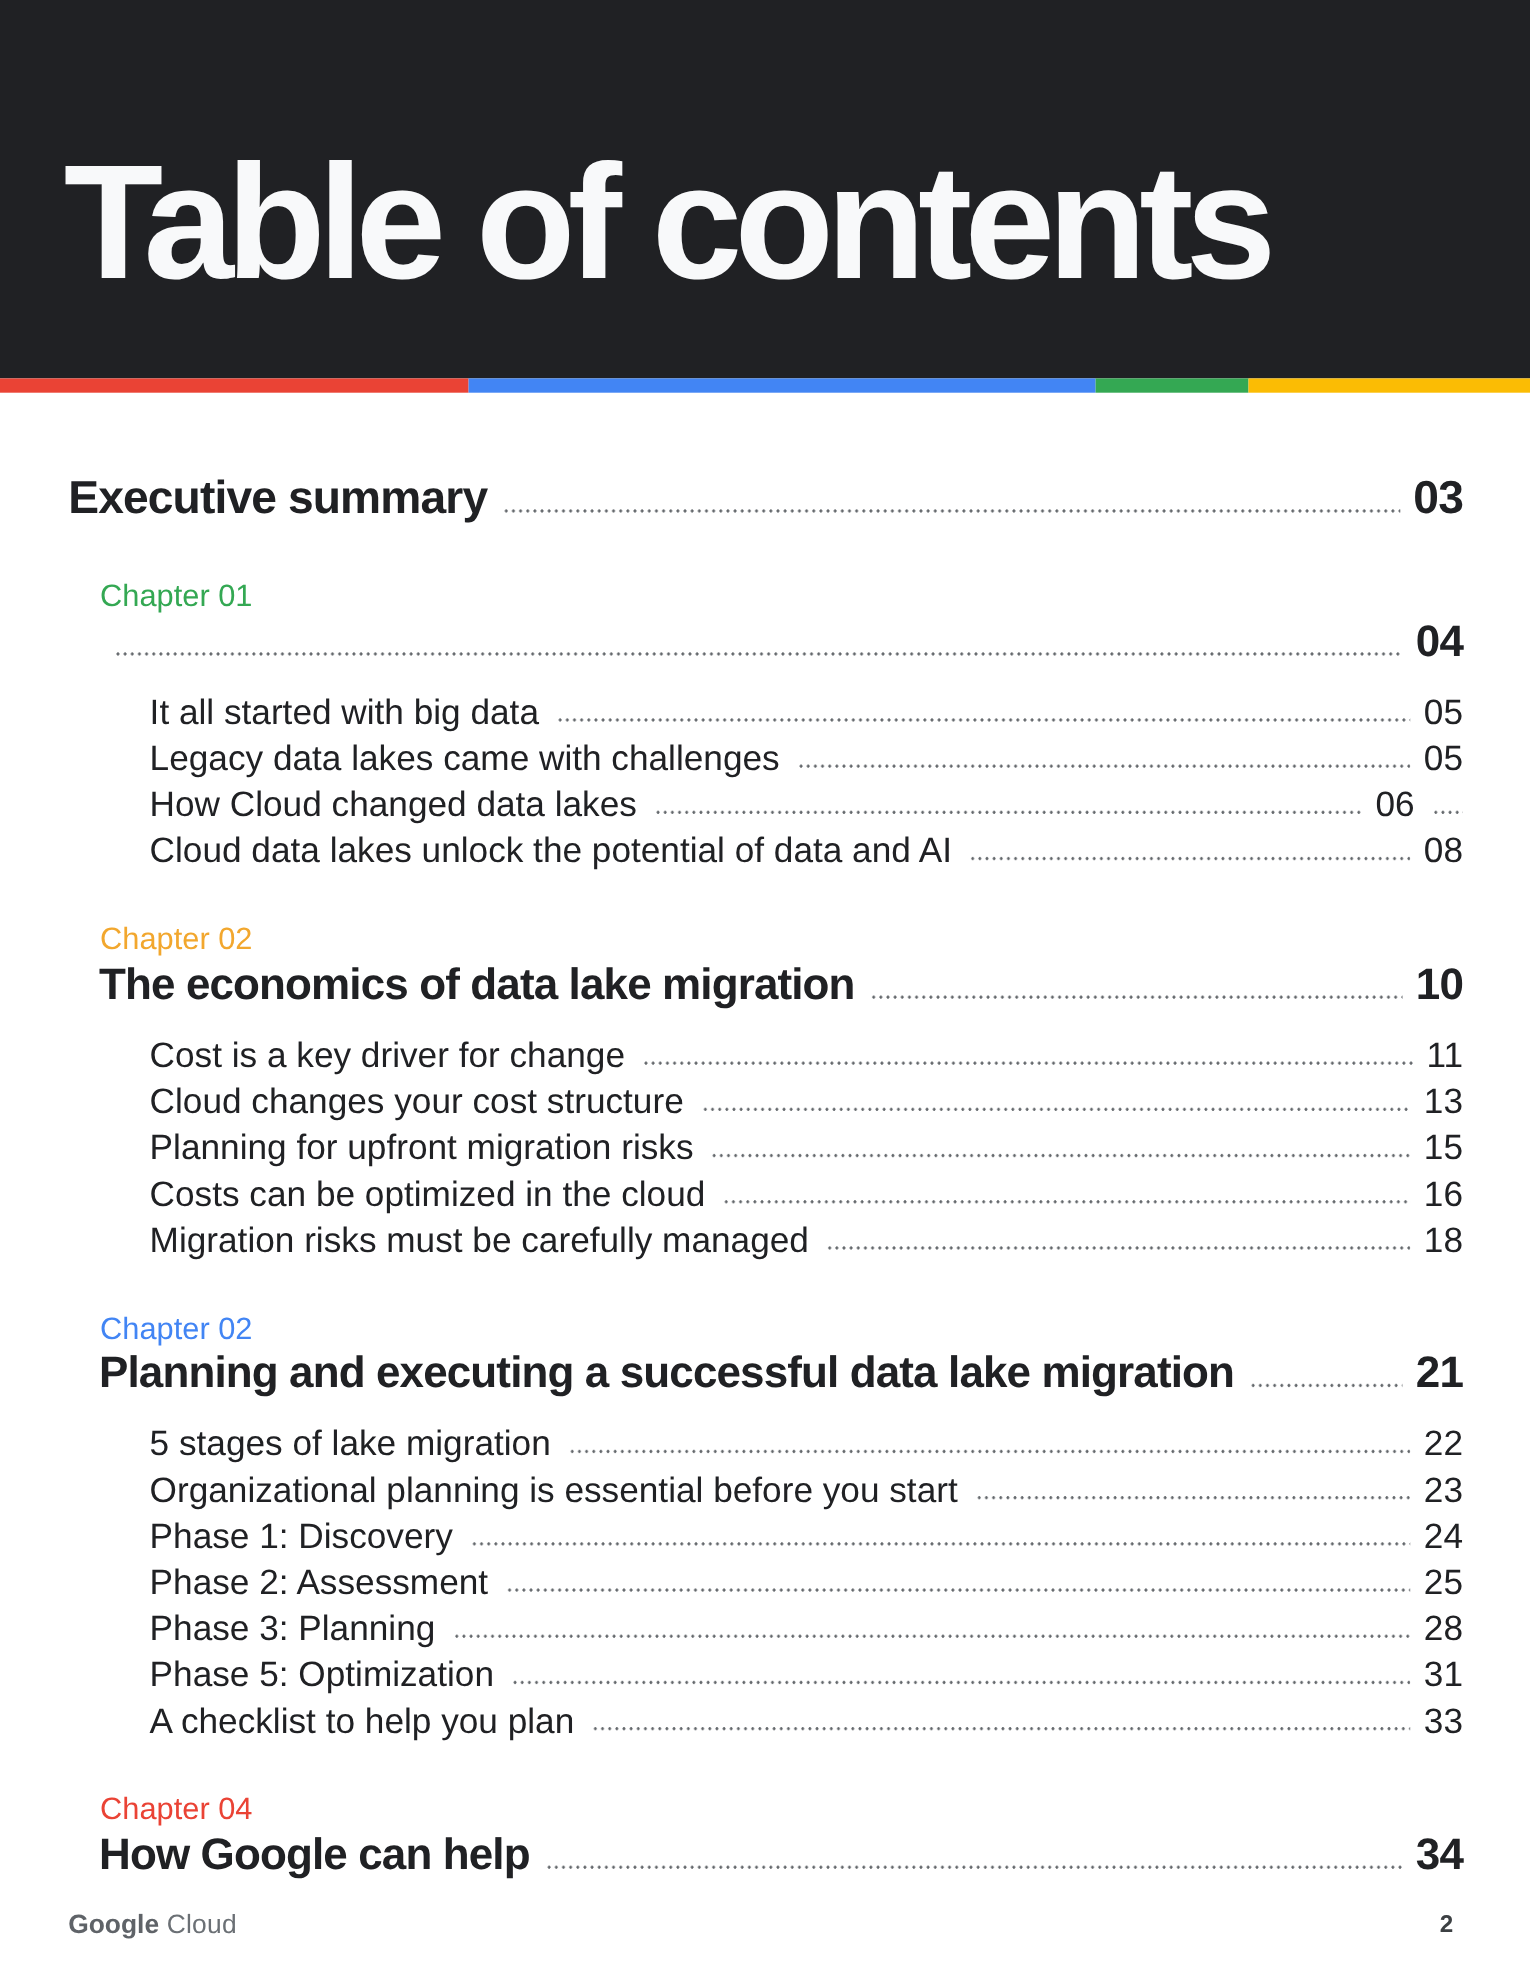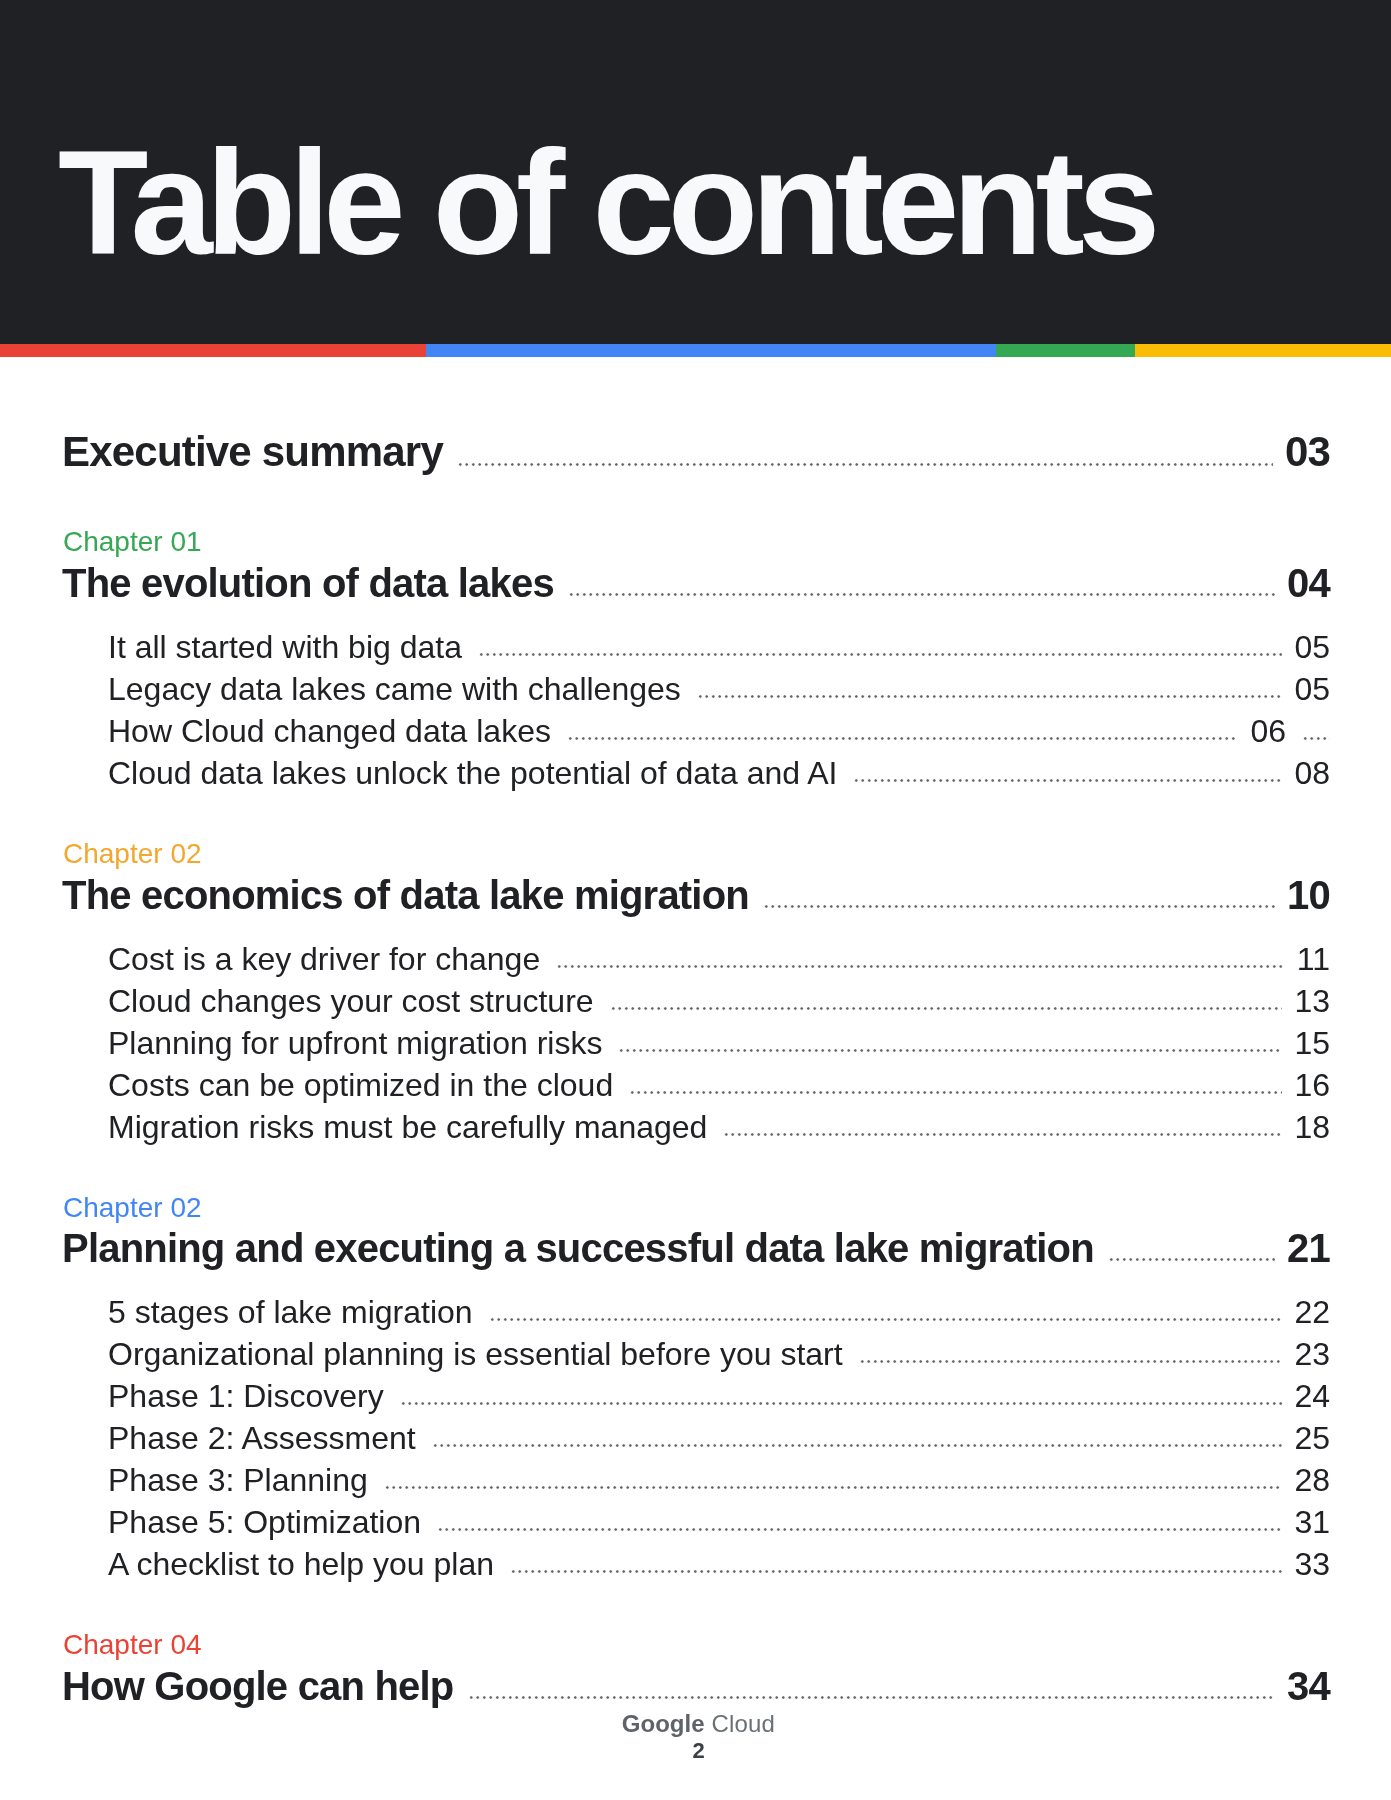--- a/index.html
+++ b/index.html
@@ -53,39 +53,38 @@
     background-repeat: repeat-x;
     background-position: left center;
   }
   .leader.tail { flex: 0 0 28px; margin-left: 8px; margin-right: 0; }
 
   .row.lg { font-size: 40px; line-height: 1.2; font-weight: 600; letter-spacing: -0.8px; }
   .row.lg .leader { margin-bottom: 11px; }
 
   .row.exec { font-size: 42px; margin-bottom: 20px; }
 
-  .chapter { margin-top: 48px; }
+  .chapter { margin-top: 48px; margin-left: 28px; }
   .kicker { font-size: 28px; line-height: 1.2; font-weight: 400; margin: 0 0 0 1px; }
   .kicker.c1 { color: #34A853; }
   .kicker.c2 { color: #F2A72E; }
   .kicker.c3 { color: #4285F4; }
   .kicker.c4 { color: #EA4335; }
 
   .subs { margin-top: 24px; padding-left: 46px; }
   .row.sub { font-size: 32px; line-height: 32px; font-weight: 400; margin-bottom: 10px; color: #202124; }
   .row.sub .leader { margin-bottom: 7px; margin-left: 16px; }
 
   
   .footer {
     position: absolute;
-    left: 62px; right: 56px; bottom: 36px;
+    left: 62px; right: 70px; bottom: 36px;
     display: flex;
     justify-content: space-between;
-    align-items: center;
-    flex-direction: column;
+    align-items: flex-start;
   }
   .brand { font-size: 24px; color: #5f6368; letter-spacing: 0.2px; }
   .brand .gword { font-weight: 600; letter-spacing: 0; color: #5f6368; }
   .brand .cword { font-weight: 400; color: #6b7075; }
   .pagenum { font-size: 22px; color: #3c4043; font-weight: 600; }
 </style>
 </head>
 <body>
 
 <div class="header">
@@ -102,21 +101,20 @@
 
   <div class="row lg exec">
     <span class="lbl">Executive summary</span>
     <span class="leader"></span>
     <span class="num">03</span>
   </div>
 
   <div class="chapter">
     <div class="kicker c1">Chapter 01</div>
     <div class="row lg">
-      <span class="lbl">The evolution of data lakes</span>
       <span class="leader"></span>
       <span class="num">04</span>
     </div>
     <div class="subs">
       <div class="row sub">
         <span class="lbl">It all started with big data</span>
         <span class="leader"></span>
         <span class="num">05</span>
       </div>
       <div class="row sub">

